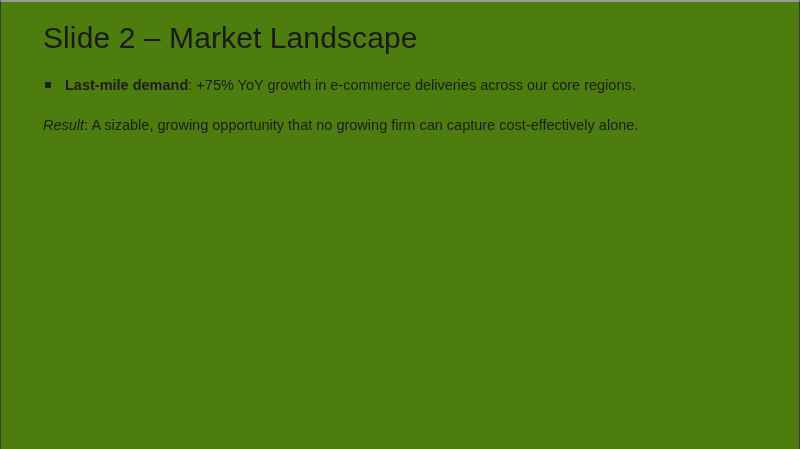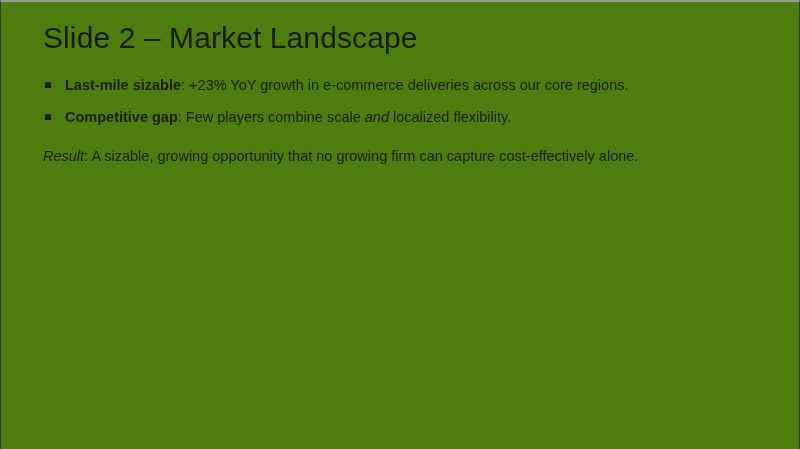--- a/index.html
+++ b/index.html
@@ -80,29 +80,25 @@
 
 <div class="slide">
   <div class="slide-body">
 
     <h1 class="slide-title">Slide 2 – Market Landscape</h1>
 
     <ul class="bullet-list">
 
       <li class="bullet-item">
         <span class="bullet-marker"></span>
-        <span class="bullet-lead">Last-mile sizable</span><span>: </span><span>+23% YoY growth in e-commerce deliveries across our core regions.</span>
+        <span class="bullet-lead">Last-mile demand</span><span>: </span><span>+75% YoY growth in e-commerce deliveries across our core regions.</span>
       </li>
 
 
 
-      <li class="bullet-item">
-        <span class="bullet-marker"></span>
-        <span class="bullet-lead">Competitive gap</span><span>: </span><span>Few players combine scale </span><span class="bullet-em">and</span><span> localized flexibility.</span>
-      </li>
 
     </ul>
 
     <p class="result-line">
       <span class="result-lead">Result</span><span>: </span><span>A sizable, growing opportunity that no growing firm can capture cost-effectively alone.</span>
     </p>
 
   </div>
 </div>
 

